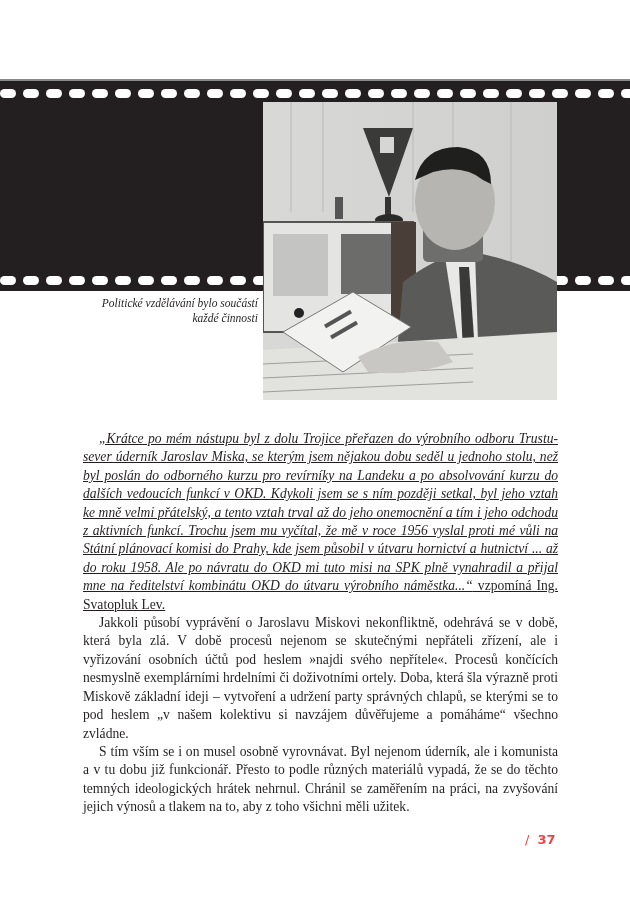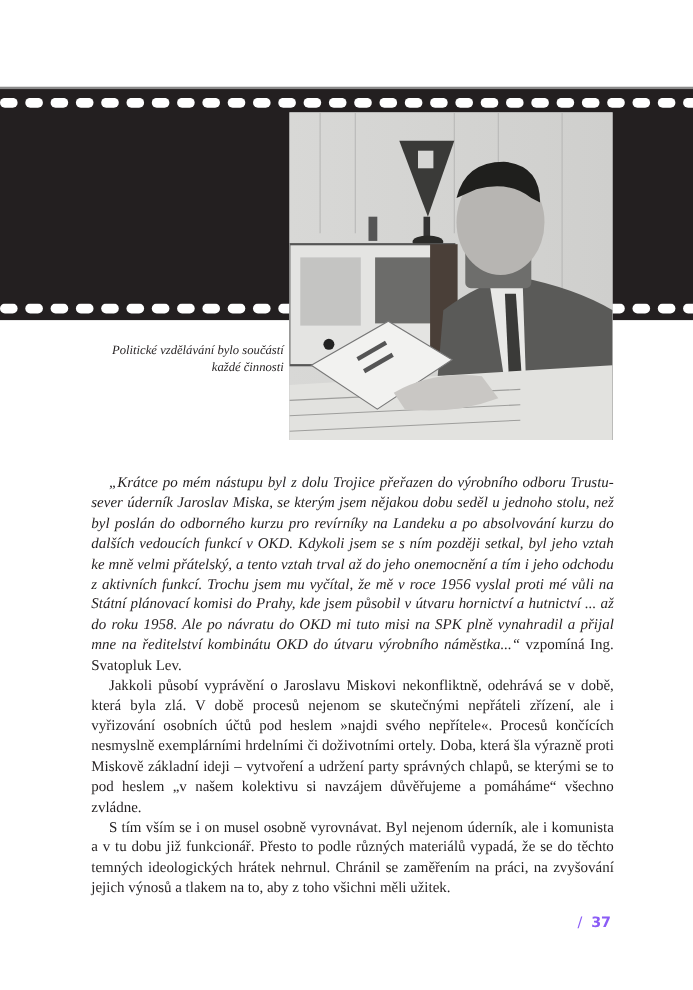--- a/index.html
+++ b/index.html
@@ -10,29 +10,29 @@
           background: #231f20; border-top: 2px solid #8a8a8a; box-sizing: border-box; }
   .holes { position: absolute; left: 0; width: 630px; height: 10px; overflow: hidden; }
   .holes.top { top: 8px; }
   .holes.bottom { top: 195px; }
   .hole { position: absolute; top: 0; width: 16px; height: 9px; border-radius: 5px; background: #ffffff; }
 
   .photo { position: absolute; left: 263px; top: 102px; width: 294px; height: 298px;
            background: #bdbdbd; overflow: hidden; }
 
   .caption { position: absolute; left: 60px; top: 296px; width: 198px; text-align: right;
-             font-style: italic; font-size: 11.5px; line-height: 15px; color: #231f20; margin-top: 16px; }
+             font-style: italic; font-size: 11.5px; line-height: 15px; color: #231f20; }
 
   .text { position: absolute; left: 83px; top: 430px; width: 475px; font-size: 13.6px; line-height: 18.4px; }
   .text p { margin: 0; text-align: justify; text-indent: 16px; }
-  .quote { font-style: italic; }
+  .quote { font-style: italic; text-decoration: underline; }
   .quote .after { font-style: normal; }
 
   .folio { position: absolute; left: 525px; top: 832px; font-family: "DejaVu Sans", sans-serif;
-           font-weight: bold; font-size: 13px; color: #8b5cf6; }
+           font-weight: bold; font-size: 13px; color: #ef4444; }
   .folio .slash { font-weight: normal; margin-right: 8px; }
 </style>
 </head>
 <body>
 
 <div class="film">
   <div class="holes top" id="holes-top">
       <span class="hole" style="left: 0px;"></span>
       <span class="hole" style="left: 23px;"></span>
       <span class="hole" style="left: 46px;"></span>

